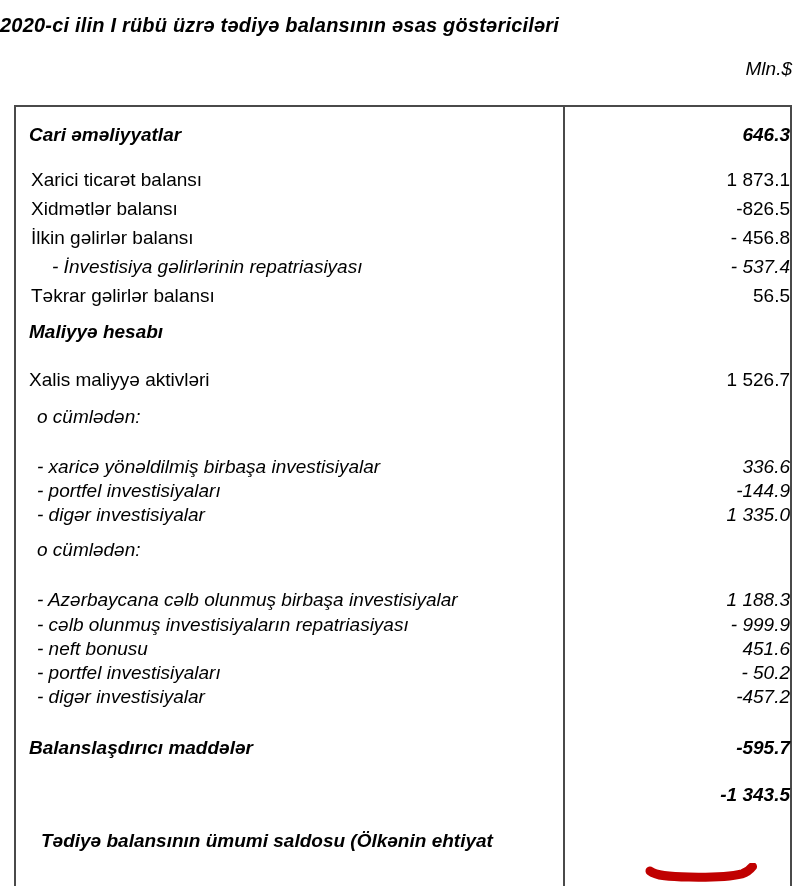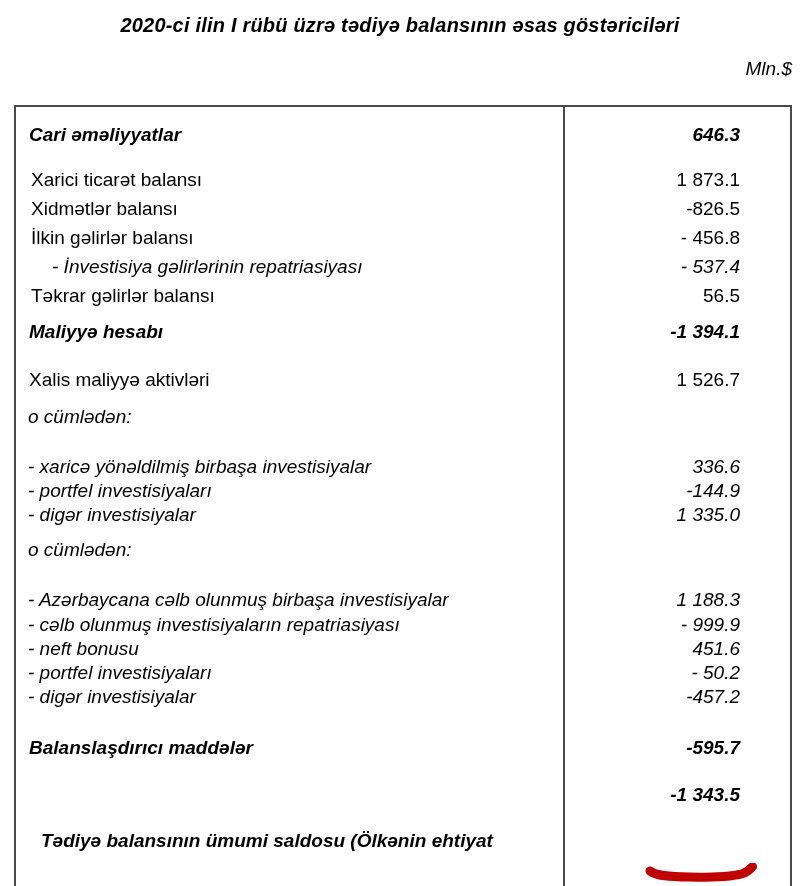--- a/index.html
+++ b/index.html
@@ -3,49 +3,49 @@
 <meta charset="utf-8">
 <style>
   html,body{margin:0;padding:0;}
   body{
     width:800px;height:886px;position:relative;
     background:#ffffff;color:#000000;
     font-family:"Liberation Sans",sans-serif;
     overflow:hidden;
   }
   .title{
-    margin-top:14px;text-align:center;
+    margin-top:14px;
     font-size:20px;font-weight:700;font-style:italic;
     letter-spacing:0.2px;
   }
   .unit{
     margin-top:21px;text-align:right;padding-right:8px;
     font-size:19px;font-style:italic;
   }
   .table{
     position:absolute;left:14px;top:105px;width:778px;height:799px;
     box-sizing:border-box;
     border:2px solid #4a4a4a;border-bottom:none;
   }
   .divider{
     position:absolute;left:547px;top:0;bottom:0;width:2px;
     background:#4a4a4a;
   }
   .row{display:flex;font-size:19px;}
   .lbl{width:547px;box-sizing:border-box;white-space:pre-wrap;}
-  .val{flex:1;text-align:right;padding-right:50px;box-sizing:border-box;white-space:pre;}
+  .val{flex:1;text-align:right;box-sizing:border-box;white-space:pre;}
   .r-bold{font-weight:700;font-style:italic;height:29px;line-height:29px;}
   .r-norm{height:29px;line-height:29px;}
   .r-ital29{font-style:italic;height:29px;line-height:29px;}
   .r-sub{font-style:italic;height:24px;line-height:24px;}
   .r-sub26{font-style:italic;height:26px;line-height:26px;}
   .p13{padding-left:13px;}
   .p23{padding-left:15px;}
   .p26{padding-left:36px;}
-  .p29{padding-left:12px;}
+  .p29{padding-left:21px;}
   .r-final{font-weight:700;font-style:italic;}
   .r-final .lbl{line-height:23px;}
   .r-final .val{line-height:23px;}
   .line{display:block;white-space:pre-wrap;margin-left:12px;}
   .red-mark{position:absolute;left:628px;top:756px;width:114px;height:19px;}
 </style>
 </head>
 <body>
 
 <div class="title">2020-ci ilin I rübü üzrə tədiyə balansının əsas göstəriciləri</div>
@@ -75,21 +75,20 @@
     <div class="lbl p26">- İnvestisiya gəlirlərinin repatriasiyası</div>
     <div class="val">- 537.4</div>
   </div>
   <div class="row r-norm">
     <div class="lbl p23">Təkrar gəlirlər balansı</div>
     <div class="val">56.5</div>
   </div>
 
   <div class="row r-bold" style="margin-top:7px">
     <div class="lbl p13">Maliyyə hesabı</div>
-    <div class="val">-1 394.1</div>
   </div>
 
   <div class="row r-norm" style="margin-top:19px">
     <div class="lbl p13">Xalis maliyyə aktivləri</div>
     <div class="val">1 526.7</div>
   </div>
   <div class="row r-ital29" style="margin-top:8px">
     <div class="lbl p29">o cümlədən:</div>
     <div class="val"></div>
   </div>

